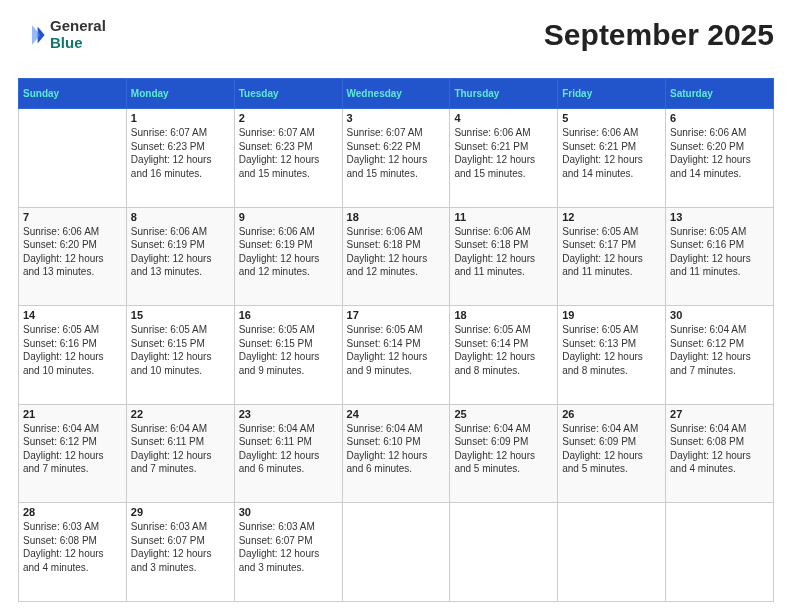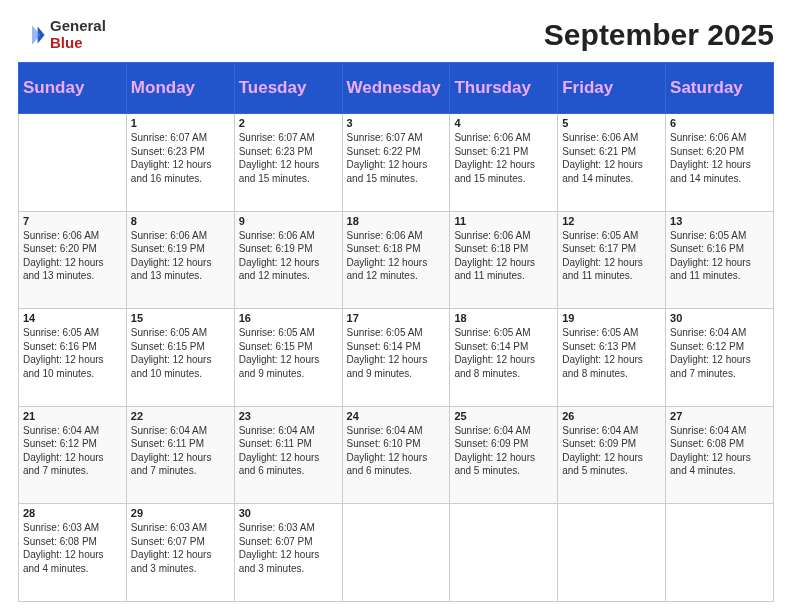--- a/index.html
+++ b/index.html
@@ -14,36 +14,36 @@
       width: 792px;
       height: 612px;
       padding: 18px 18px 10px 18px;
       display: flex;
       flex-direction: column;
     }
     .header {
       display: flex;
       justify-content: space-between;
       align-items: flex-start;
-      margin-bottom: 10px;
+      margin-bottom: 26px;
     }
     .logo {
       display: flex;
       align-items: center;
       gap: 4px;
     }
     .logo-text {
       display: flex;
       flex-direction: column;
       font-size: 15px;
       font-weight: bold;
       line-height: 1.1;
     }
     .logo-general { color: #333; }
-    .logo-blue { color: #b91c1c; }
+    .logo-blue { color: #0f766e; }
     .logo-icon {
       width: 28px;
       height: 28px;
     }
     .title-block {
       text-align: center;
     }
     .month-title {
       font-size: 30px;
       font-weight: bold;
@@ -54,24 +54,24 @@
       color: #444;
     }
     .calendar {
       flex: 1;
       border-collapse: collapse;
       width: 100%;
       table-layout: fixed;
     }
     .calendar thead tr th {
       background: #2255cc;
-      color: #f0abfc;
-      font-size: 17px;
+      color: #5eead4;
+      font-size: 10px;
       font-weight: bold;
-      padding: 15px 4px;
+      padding: 9px 4px;
       border: 1px solid #3366dd;
       text-align: left;
     }
     .calendar tbody tr td {
       border: 1px solid #ccc;
       vertical-align: top;
       padding: 3px 4px;
       font-size: 9.5px;
       color: #333;
       height: 82px;

